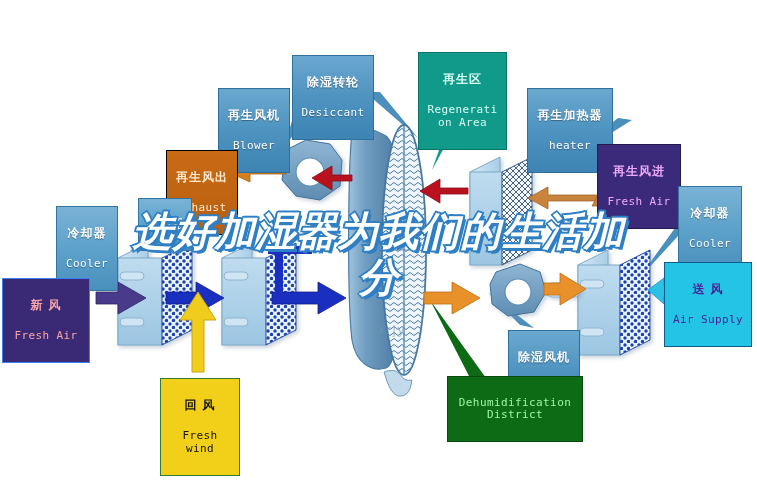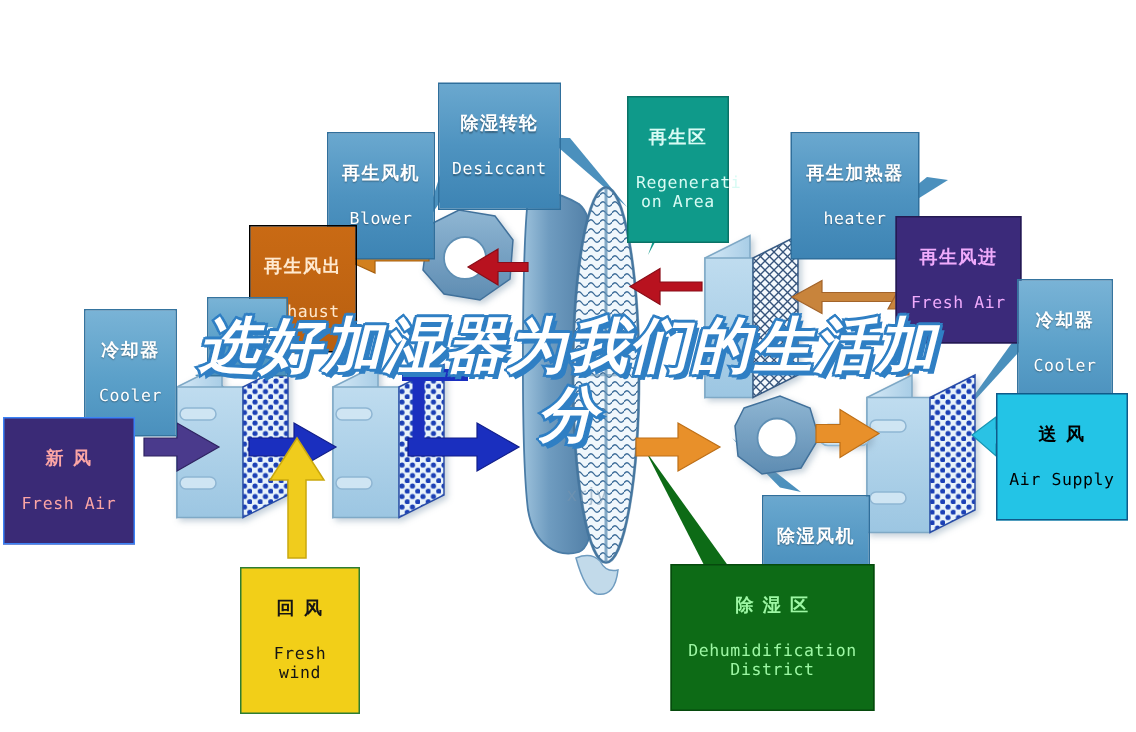--- a/index.html
+++ b/index.html
@@ -72,21 +72,21 @@
     color: #fca5a5;
     border: 1px solid #3b82f6;
   }
   .theme-orange {
     background: linear-gradient(180deg,#c96a14 0%, #b85f10 100%);
     color: #ffe9cf;
     border: 1px solid #000000;
   }
   .theme-cyan {
     background: #23c4e6;
-    color: #000000;
+    color: #4c1d95;
     border: 1px solid #0f5a8a;
   }
   .theme-green {
     background: #0d6b16;
     color: #9df7a4;
     border: 1px solid #064a0d;
   }
   .theme-yellow {
     background: #f2cf18;
     color: #141414;
@@ -305,21 +305,21 @@
   <div class="label theme-blue" style="left:292px; top:55px; width:82px;">
     <span class="lbl-cn">除湿转轮</span>
     <span class="lbl-en">Desiccant</span>
   </div>
 
   <div class="label theme-blue" style="left:218px; top:88px; width:72px;">
     <span class="lbl-cn">再生风机</span>
     <span class="lbl-en">Blower</span>
   </div>
 
-  <div class="label theme-teal" style="left:418px; top:64px; width:68px;">
+  <div class="label theme-teal" style="left:418px; top:52px; width:89px;">
     <span class="lbl-cn">再生区</span>
     <span class="lbl-en">Regenerati
 on Area</span>
   </div>
 
   <div class="label theme-blue" style="left:527px; top:88px; width:86px;">
     <span class="lbl-cn">再生加热器</span>
     <span class="lbl-en">heater</span>
   </div>
 
@@ -356,21 +356,20 @@
     <span class="lbl-cn">回    风</span>
     <span class="lbl-en">Fresh wind</span>
   </div>
 
   <div class="label theme-blue" style="left:508px; top:330px; width:72px;">
     <span class="lbl-cn">除湿风机</span>
     <span class="lbl-en">Blower</span>
   </div>
 
   <div class="label theme-green" style="left:447px; top:376px; width:136px;">
-    <span class="lbl-cn">除    湿    区</span>
     <span class="lbl-en">Dehumidification
 District</span>
   </div>
 
   <div class="label theme-cyan" style="left:664px; top:262px; width:88px;">
     <span class="lbl-cn">送    风</span>
     <span class="lbl-en">Air Supply</span>
   </div>
 
   <div class="wm">xrjy</div>

